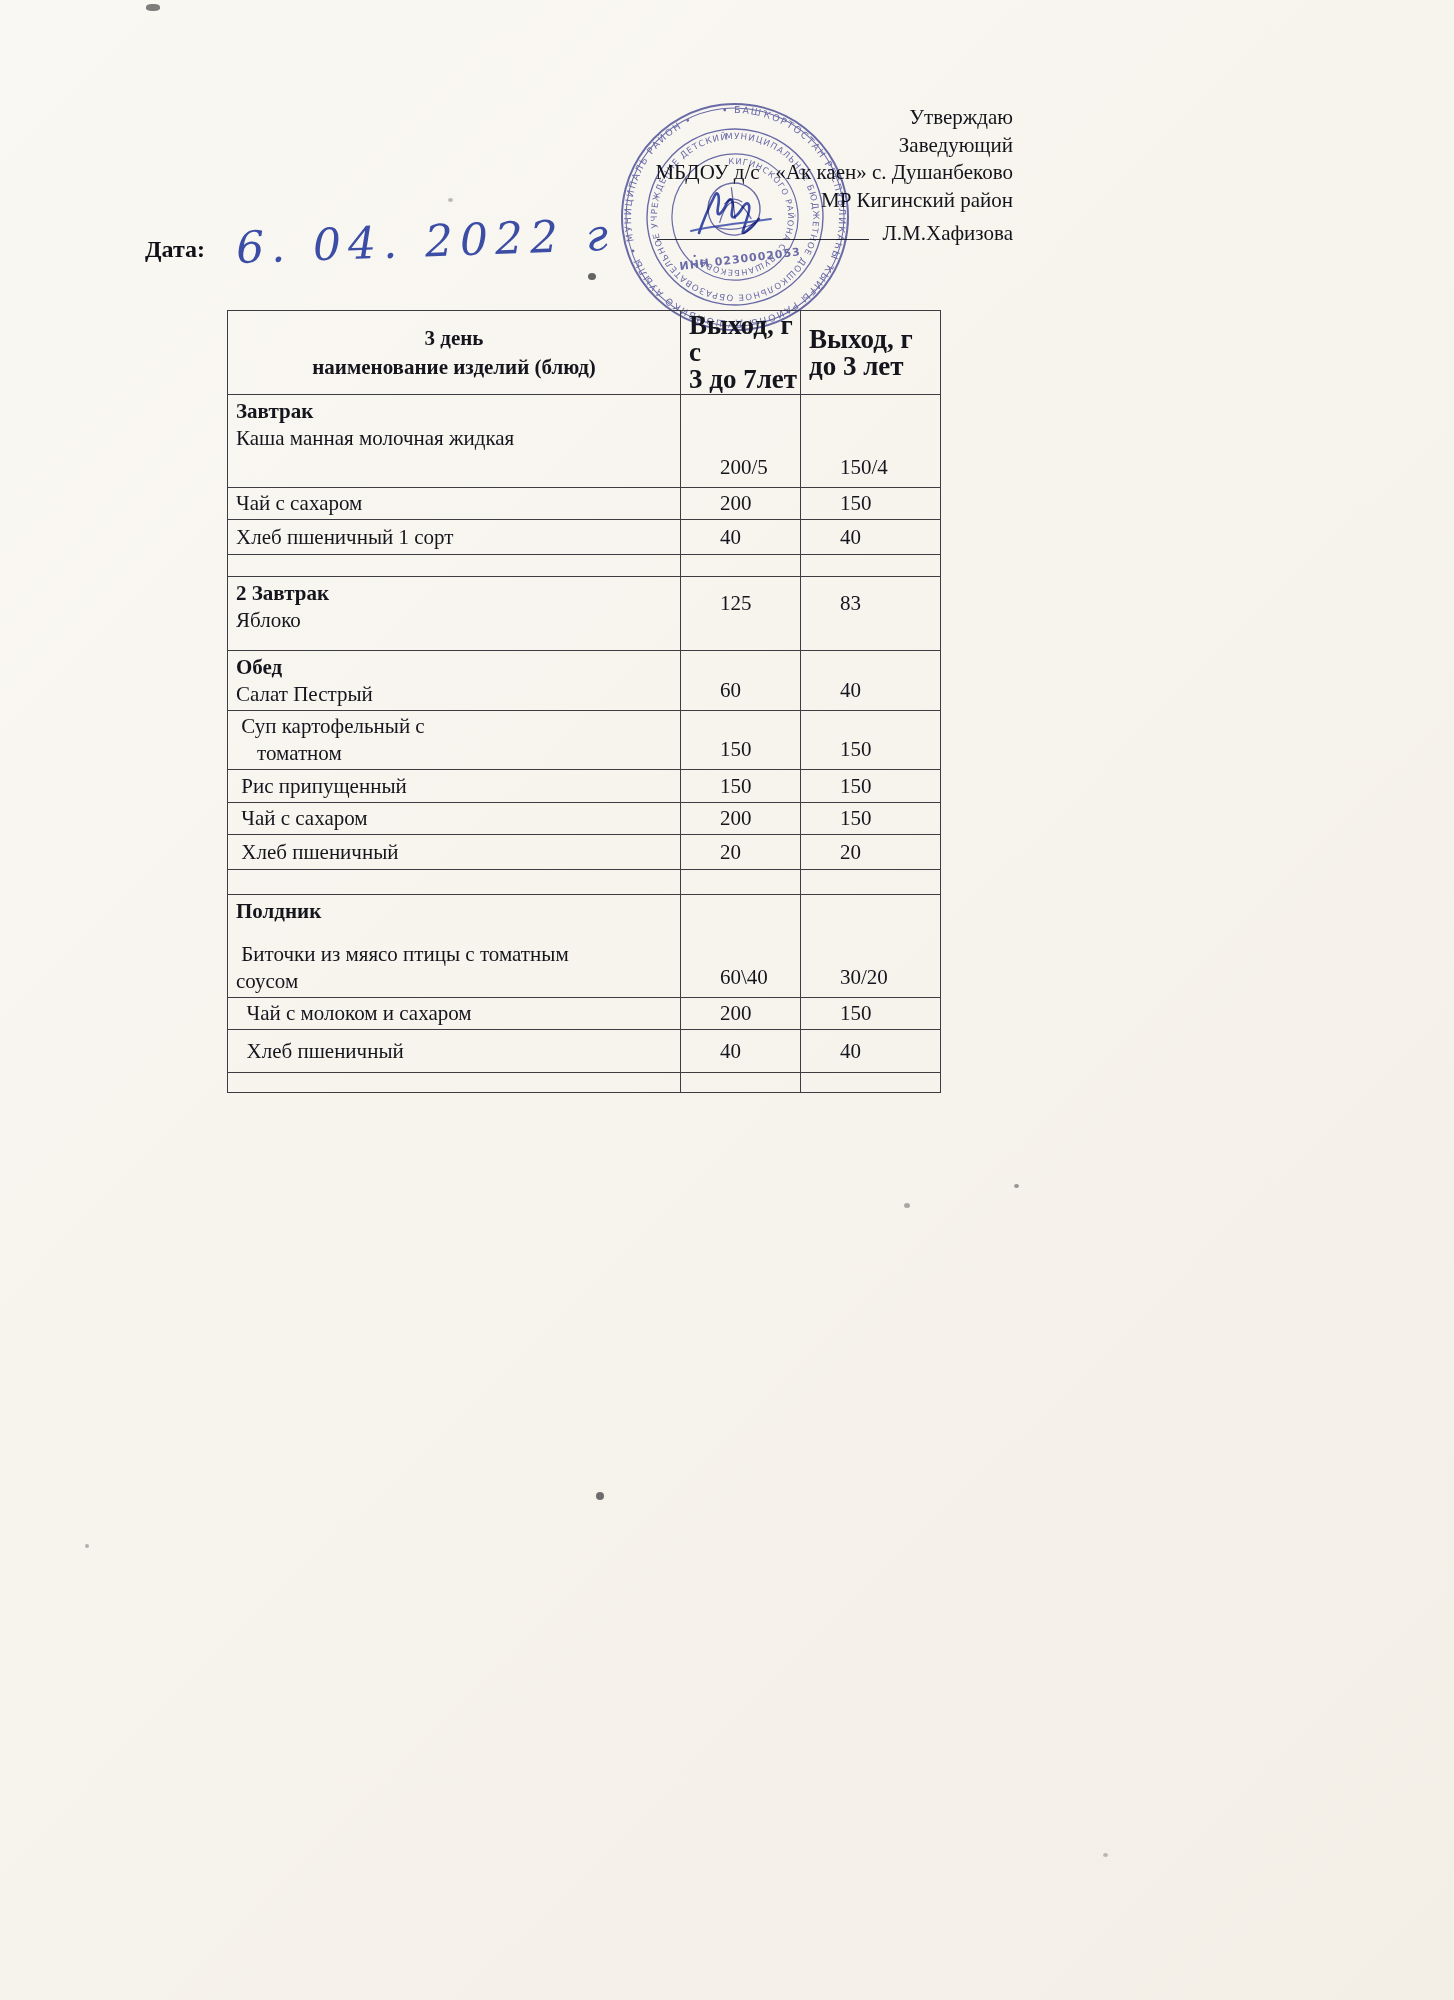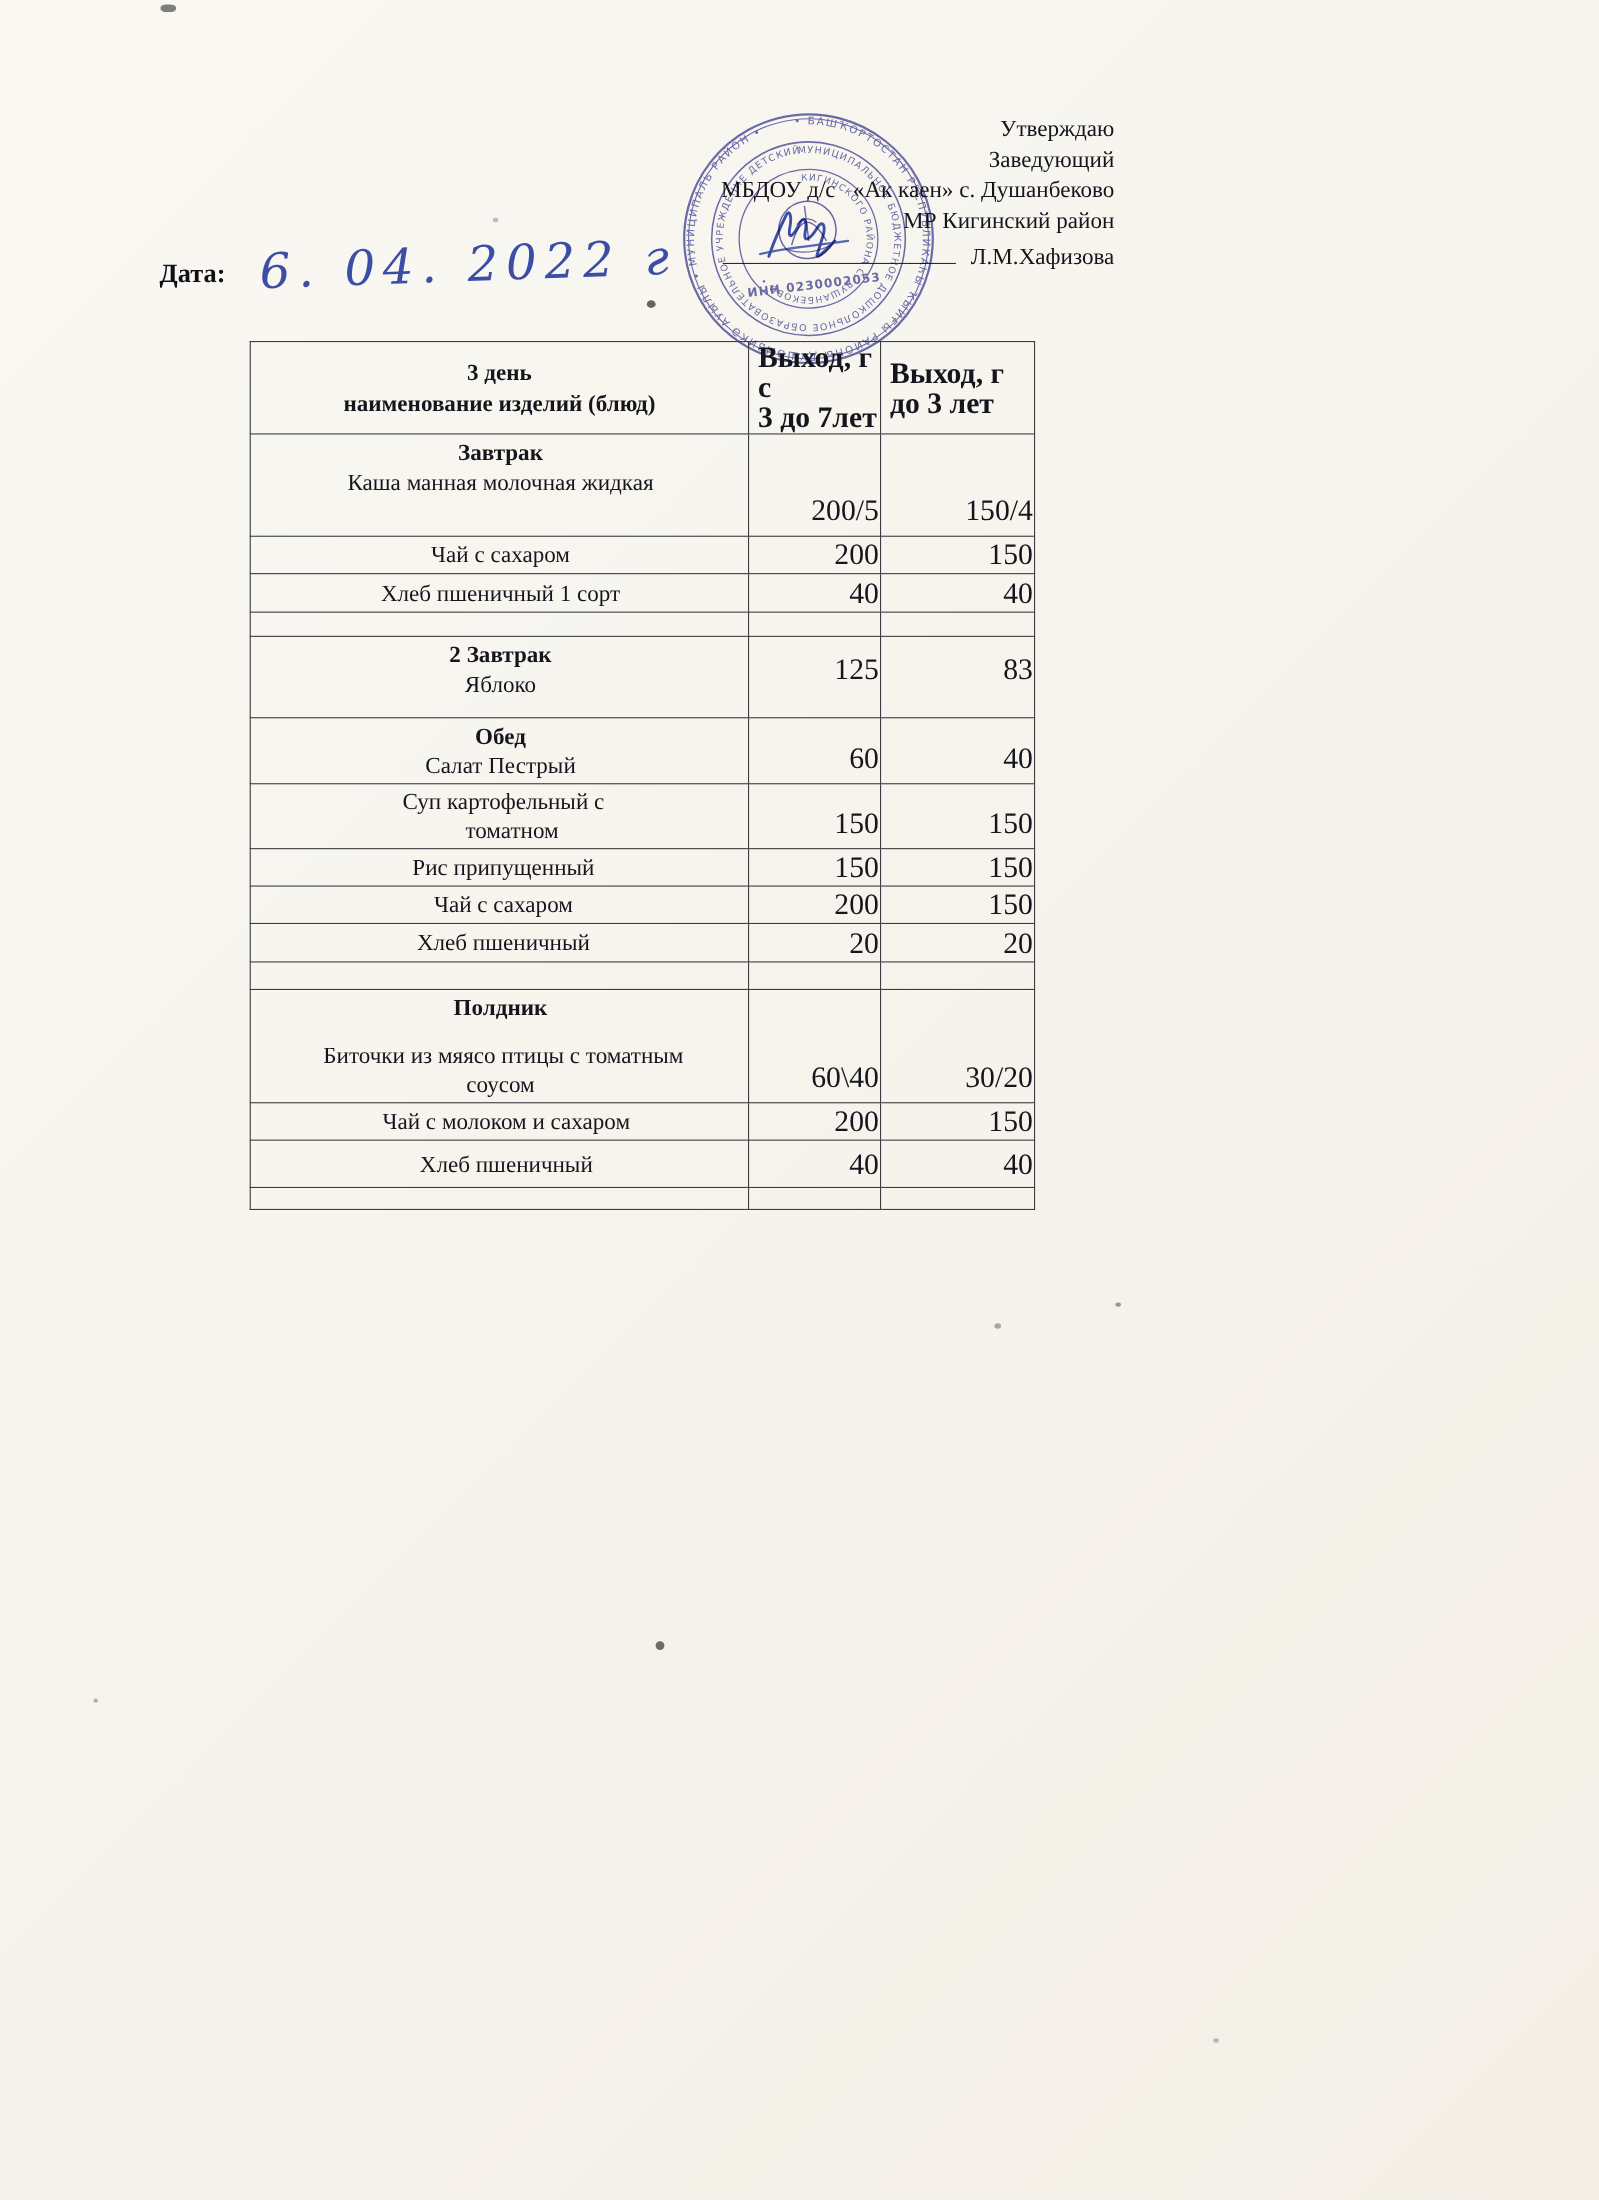--- a/index.html
+++ b/index.html
@@ -54,23 +54,23 @@
     position:absolute; left:227px; top:310px; width:713px;
     border-collapse:collapse; table-layout:fixed;
     font-size:21px; color:#15151d;
   }
   .menu col.c1 { width:453px; } .menu col.c2 { width:120px; } .menu col.c3 { width:140px; }
   .menu th, .menu td { border:1.4px solid #3c3c42; }
   .menu thead tr { height:75px; }
   .menu th { font-weight:bold; vertical-align:middle; }
   .menu th.h-name { text-align:center; line-height:29px; }
   .menu th.h-val { text-align:left; padding-left:8px; line-height:27px; font-size:27px; }
-  .menu td.c-name { text-align:center; padding:2px 6px 2px 8px; vertical-align:middle; }
+  .menu td.c-name { text-align:left; padding:2px 6px 2px 8px; vertical-align:middle; }
   .menu tr.has-title td.c-name { vertical-align:top; padding-top:3px; }
-  .menu td.c-val { text-align:right; vertical-align:middle; font-size:27px;padding-left:39px; }
+  .menu td.c-val { text-align:left; vertical-align:middle; font-size:21px;padding-left:39px; }
   .menu td.c-val.vbottom { vertical-align:bottom; padding-bottom:7px; }
   .menu td.c-val.vtop { vertical-align:top; padding-top:14px; }
   .row-title { font-weight:bold; line-height:27px; }
   .row-name { white-space:pre-wrap; line-height:27px; }
   .row-name.gap { margin-top:16px; }
 
   
   .speck { position:absolute; background:#4a4a4a; border-radius:50%; }
   .speck.s1 { left:588px; top:273px; width:8px; height:7px; opacity:.85; }
   .speck.s2 { left:596px; top:1492px; width:8px; height:8px; opacity:.8; }

